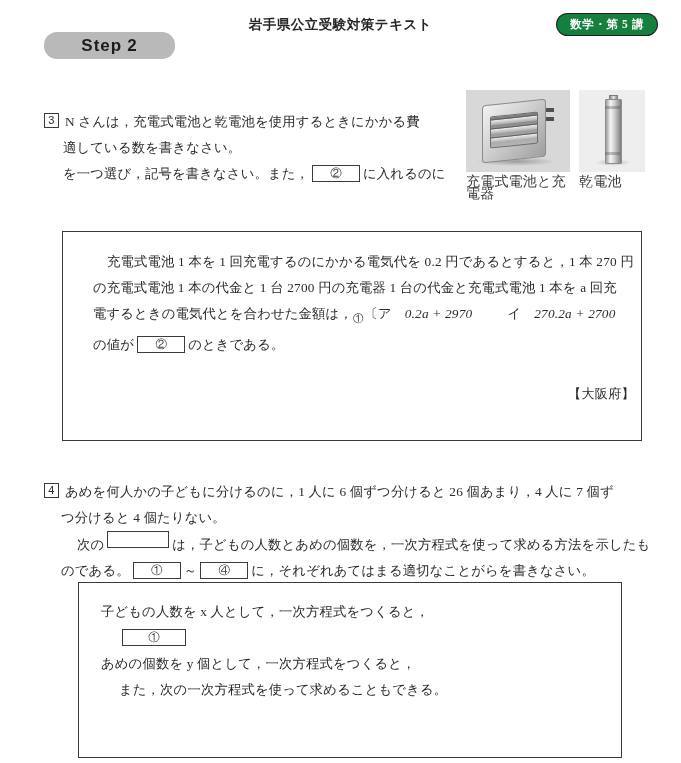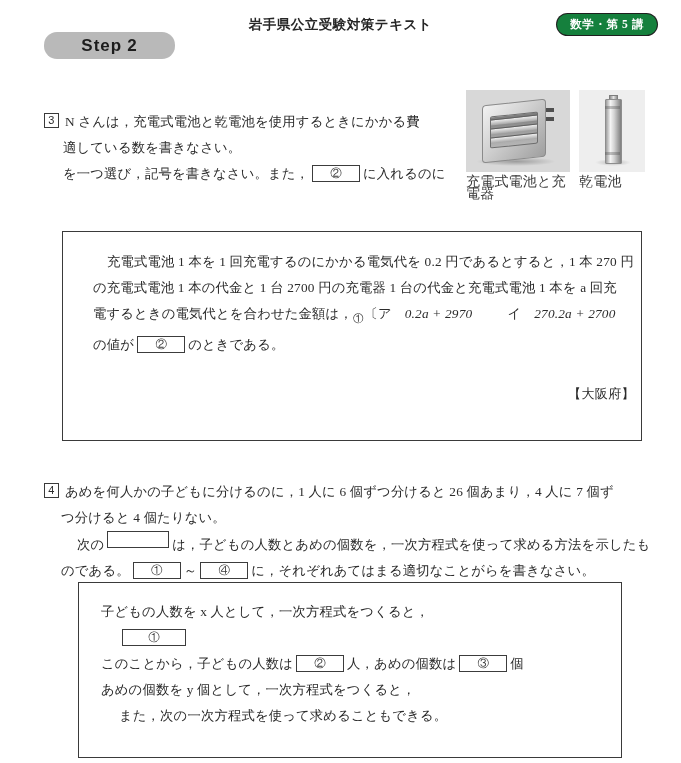--- a/index.html
+++ b/index.html
@@ -373,20 +373,17 @@
     <div class="line indent1">
       <span>のである。</span><span class="blank"><span class="circ">①</span></span><span>～</span><span class="blank"><span class="circ">④</span></span><span>に，それぞれあてはまる適切なことがらを書きなさい。</span>
     </div>
   </div>
 
   <div class="passage-box jp" id="p4-box">
     <div class="line">子どもの人数を x 人として，一次方程式をつくると，</div>
     <div class="line sub">
       <span class="blank wide"><span class="circ">①</span></span>
     </div>
-    <div class="line">
-      <span>このことから，子どもの人数は</span><span class="blank"><span class="circ">②</span></span><span>人，あめの個数は</span><span class="blank"><span class="circ">③</span></span><span>個</span>
-    </div>
     <div class="line">あめの個数を y 個として，一次方程式をつくると，</div>
     <div class="line sub">また，次の一次方程式を使って求めることもできる。</div>
   </div>
 
 </div>
 
 </body></html>

